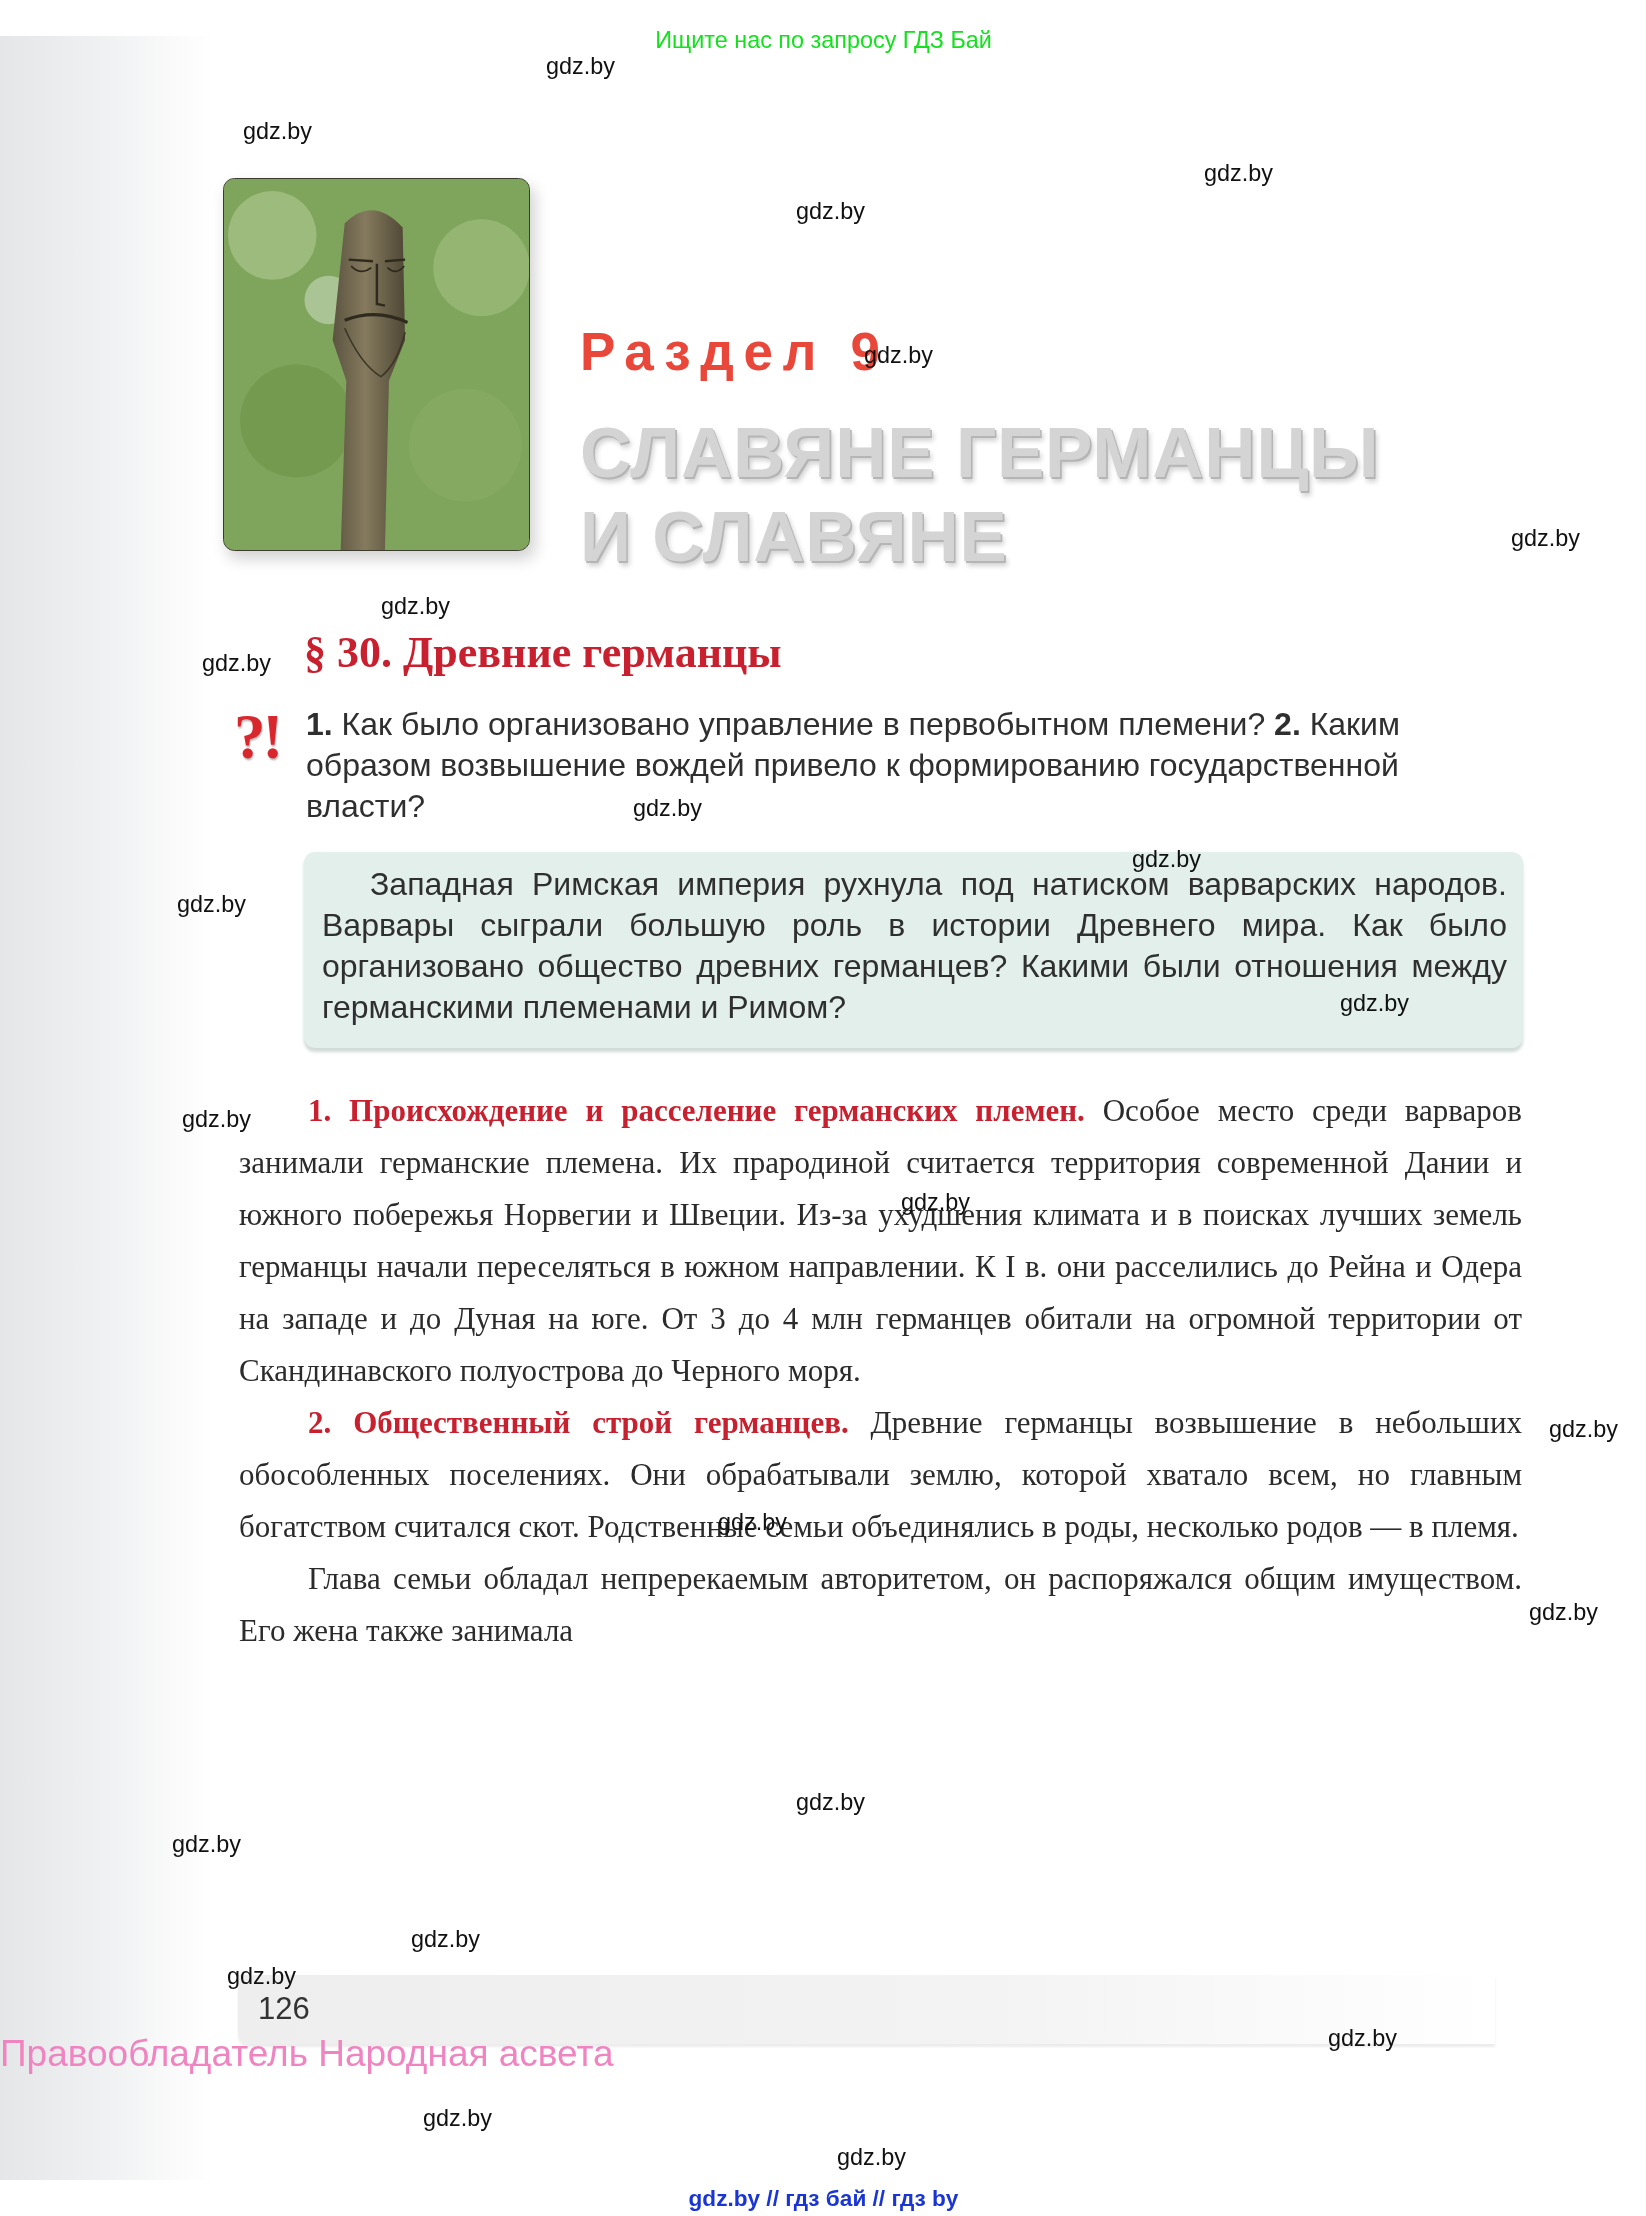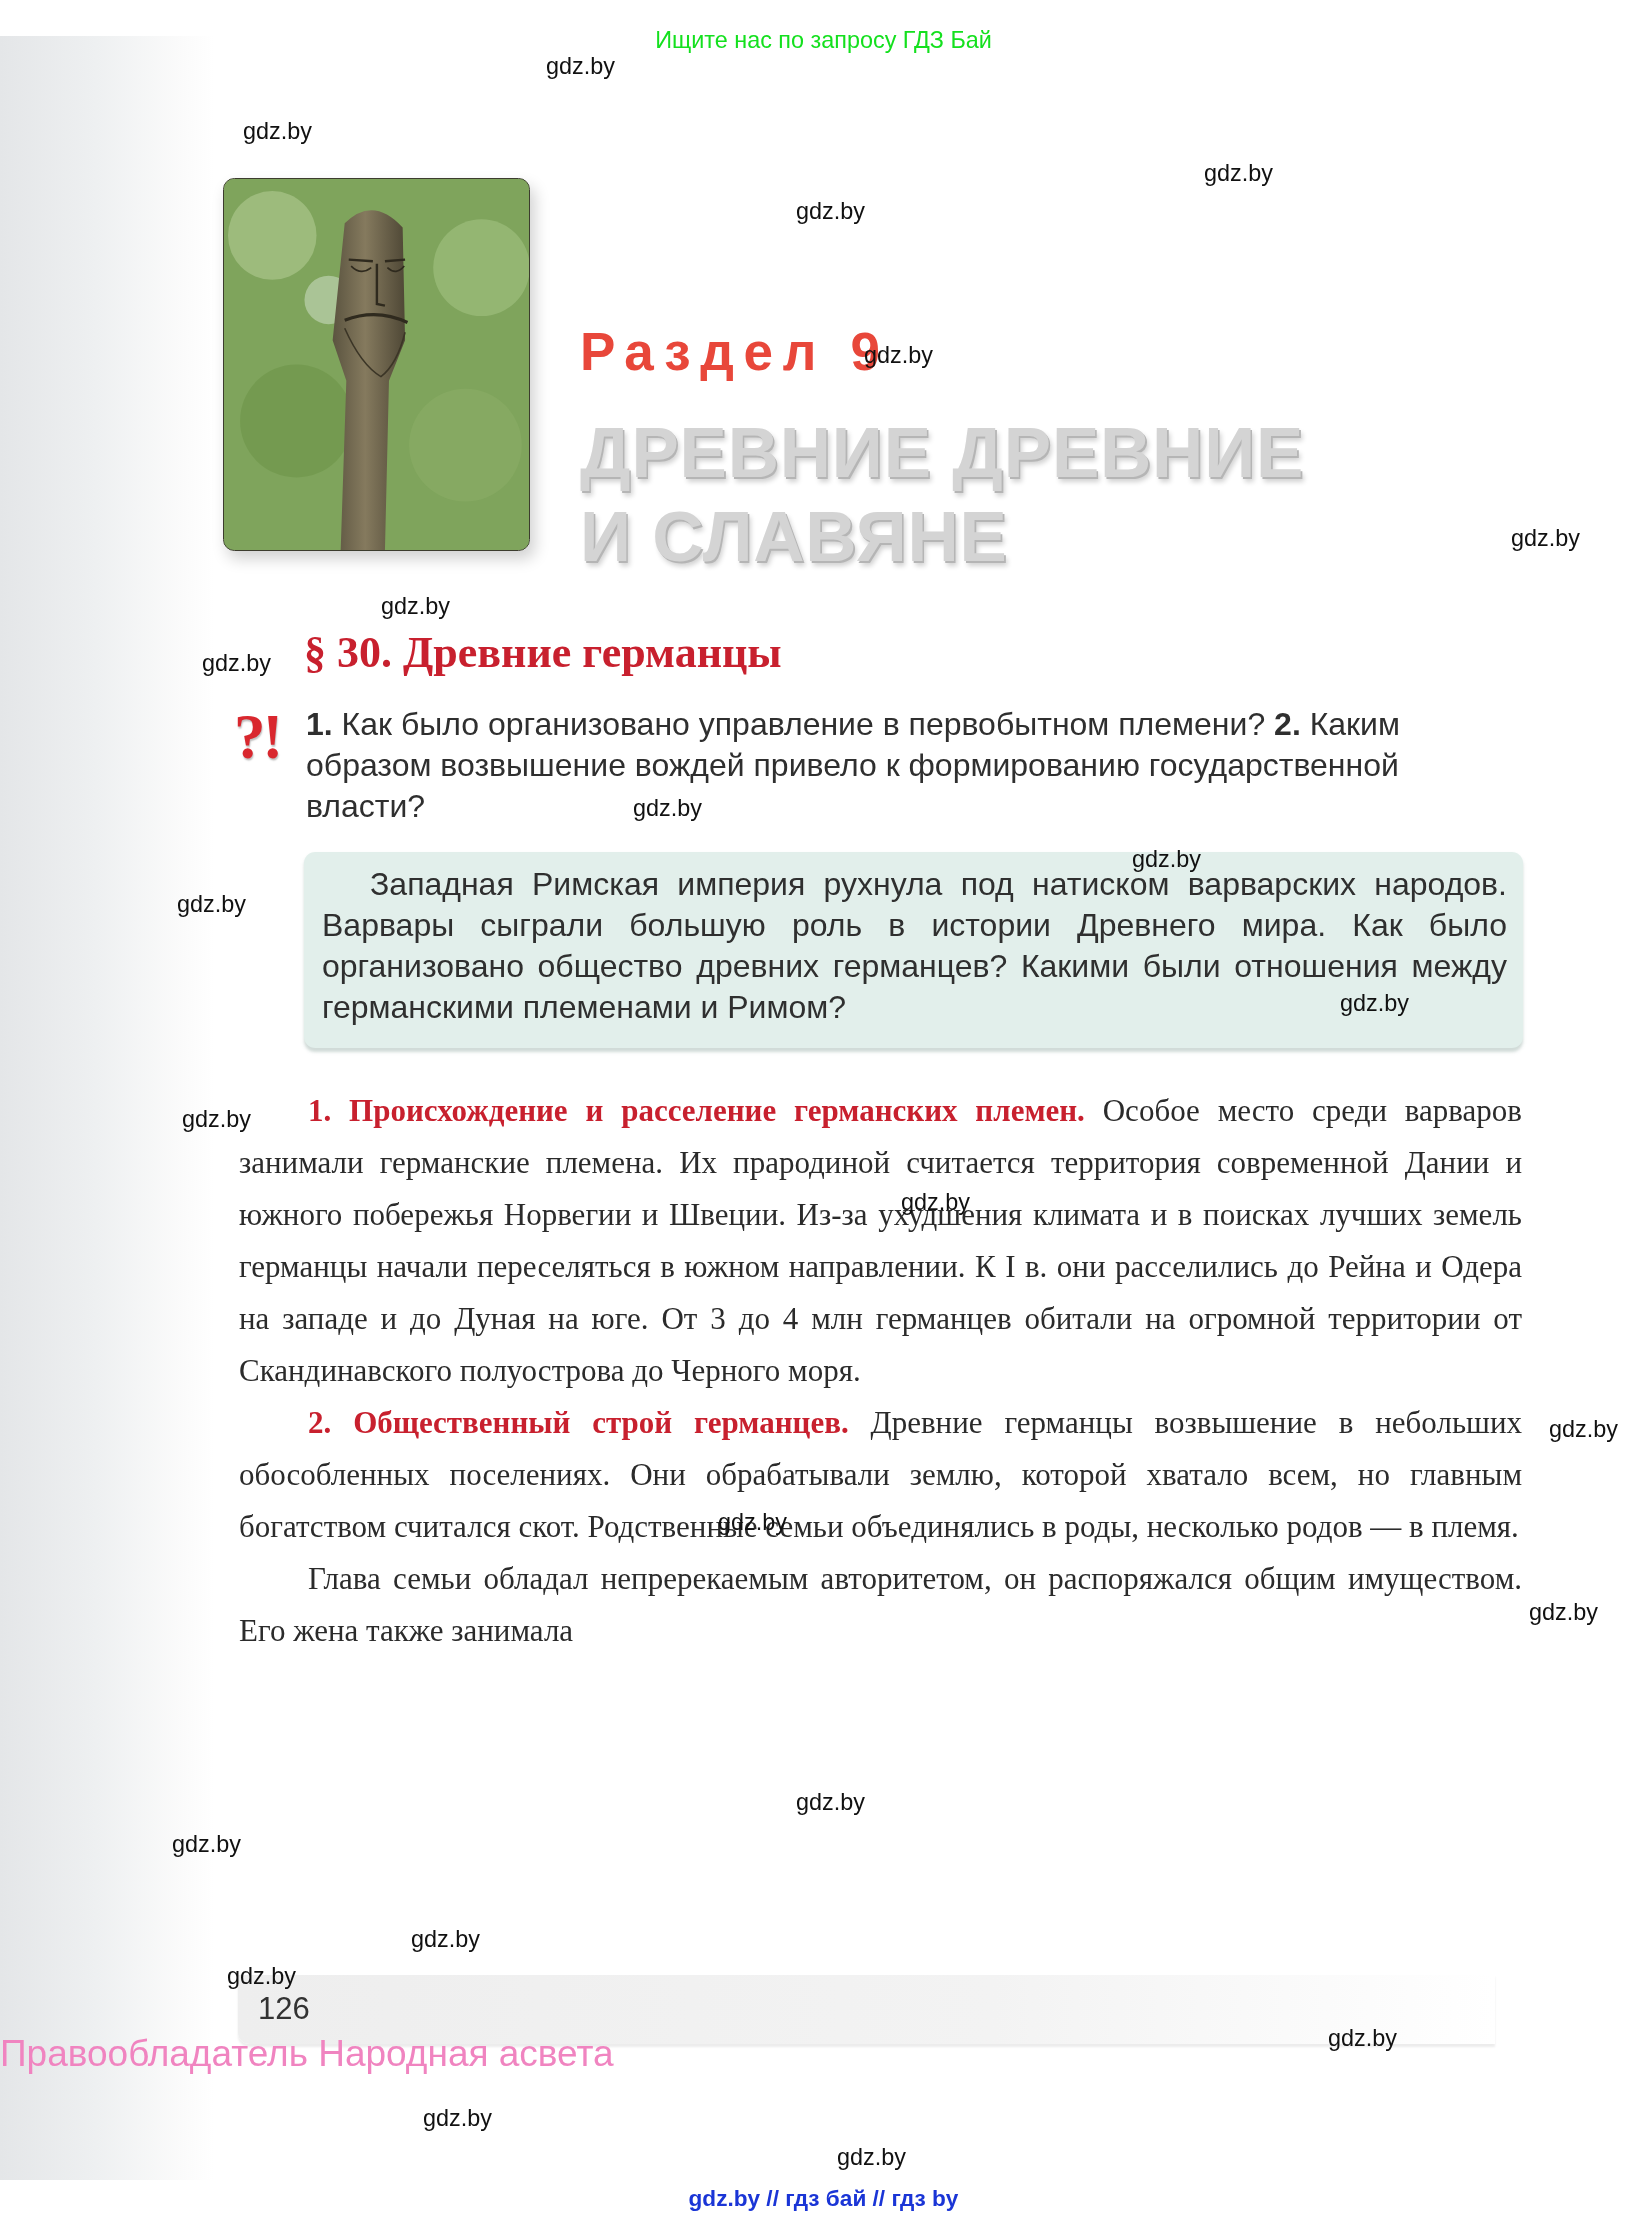--- a/index.html
+++ b/index.html
@@ -62,21 +62,21 @@
     <path d="M155 100 L185 102 M200 102 L225 100" stroke="#2f2a1e" stroke-width="3"></path>
     <path d="M158 108 Q170 120 183 110 M203 110 Q214 120 224 108" stroke="#2f2a1e" stroke-width="2" fill="none"></path>
     <path d="M190 105 L190 155 L200 157" stroke="#2f2a1e" stroke-width="3" fill="none"></path>
     <path d="M150 175 Q190 160 228 178" stroke="#2f2a1e" stroke-width="4" fill="none"></path>
     <path d="M150 185 Q170 230 195 245 Q215 230 225 190" stroke="#3b3526" stroke-width="2" fill="none"></path>
   </svg>
 </div>
 
 <div class="abs section-label">Раздел 9</div>
 <div class="abs section-title">
-  <div>ДРЕВНИЕ ДРЕВНИЕ</div>
+  <div>СЛАВЯНЕ ГЕРМАНЦЫ</div>
   <div>И СЛАВЯНЕ</div>
 </div>
 
 <div class="abs para-title">§ 30. Древние германцы</div>
 
 <div class="abs qa-icon">?!</div>
 <div class="abs questions">
   <b>1.</b><span> Как было организовано управление в первобытном племени? </span><b>2.</b><span> Каким образом возвышение вождей привело к формированию государственной власти?</span>
 </div>
 

